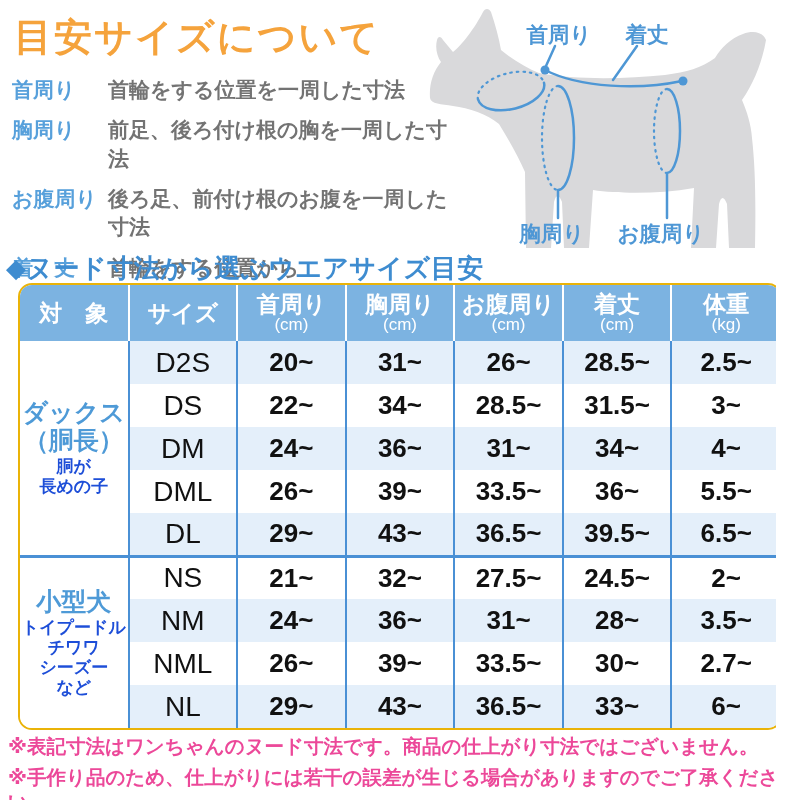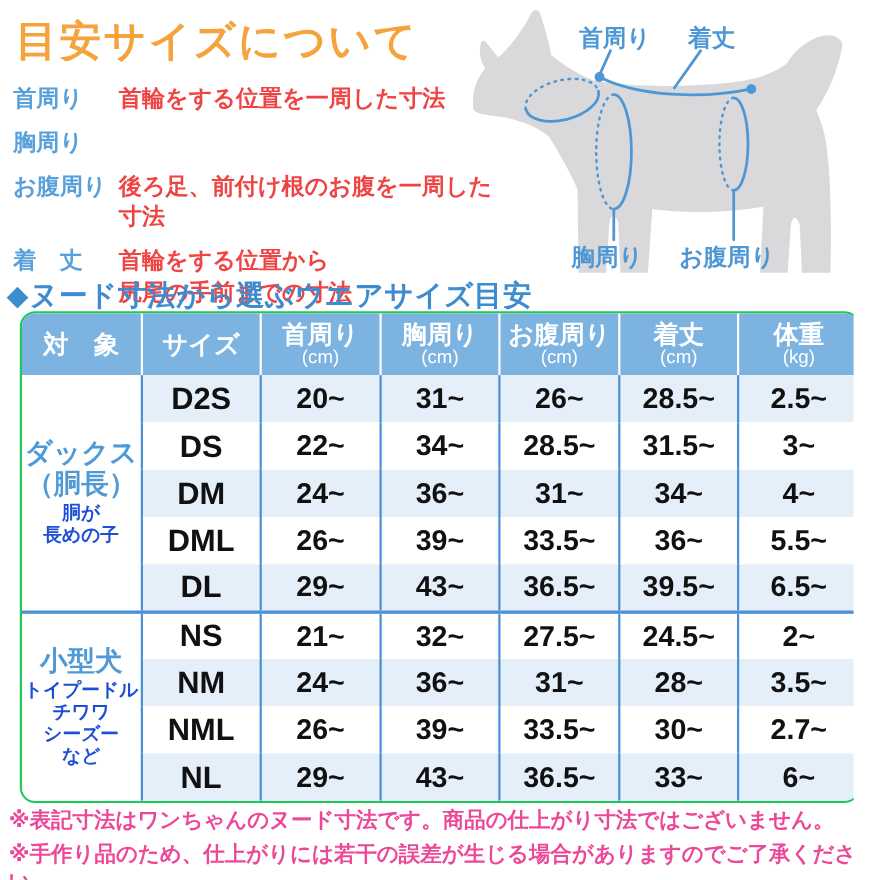--- a/index.html
+++ b/index.html
@@ -9,74 +9,75 @@
     font-family:"Liberation Sans","DejaVu Sans",sans-serif; color:#1a1a1a;
   }
   .page-title {
     position:absolute; left:14px; top:12px;
     font-size:38px; font-weight:bold; color:#F5A33C; letter-spacing:2px;
   }
   
   .legend { position:absolute; left:12px; top:76px; width:450px; }
   .legend-item { display:flex; align-items:flex-start; margin-bottom:12px; }
   .legend-term { flex:0 0 96px; color:#57A0DB; font-weight:bold; font-size:21px; line-height:1.3; }
-  .legend-desc { color:#ef4444; font-size:21px; font-weight:bold; line-height:1.35; white-space:pre-line; }
+  .legend-desc { color:#737373; font-size:21px; font-weight:bold; line-height:1.35; white-space:pre-line; }
   
   .dog-diagram { position:absolute; left:425px; top:0; width:375px; height:258px; }
   .anno-label { font-size:21.5px; font-weight:bold; fill:#4E97D5; }
   .anno-stroke { stroke:#4E97D5; stroke-width:2.5; fill:none; stroke-linecap:round; }
   .anno-dotted { stroke:#4E97D5; stroke-width:2.2; fill:none; stroke-linecap:round; stroke-dasharray:1.5 5; }
   
   .section-heading {
     position:absolute; left:6px; top:251px;
     font-size:26px; font-weight:bold; color:#3E8CD0; letter-spacing:0.5px;
   }
   
   .table-wrap {
     position:absolute; left:18px; top:283px; width:764px;
-    border:2px solid #22c55e; border-radius:14px; overflow:hidden; background:#fff;
+    border:2px solid #eab308; border-radius:14px; overflow:hidden; background:#fff;
   }
   table.size-table { border-collapse:collapse; width:100%; table-layout:fixed; }
   .size-table th {
     background:#7CB3E1; color:#fff; height:56px; vertical-align:middle;
     border-right:2px solid #fff; text-align:center; padding:0;
   }
   .size-table th:last-child { border-right:none; }
   .th-label { font-size:23px; font-weight:bold; line-height:1.05; }
   .th-unit  { font-size:17px; font-weight:normal; line-height:1.05; }
   .size-table td {
     height:43px; text-align:center; vertical-align:middle; padding:0;
     border-right:2px solid #4A90D5; background:#fff;
   }
   .size-table td:last-child { border-right:none; }
   .size-table tr.shaded td:not(.group-cell) { background:#E4EFFA; }
   .size-table tr.group-start td { border-top:3px solid #4A90D5; }
   td.group-cell { background:#fff;margin-left:20px; }
   .group-name { color:#4E9AD7; font-size:25px; font-weight:bold; line-height:1.12; }
   .group-note { color:#1d4ed8; font-size:17px; font-weight:bold; line-height:1.18; margin-top:3px; }
-  td.size-cell  { font-size:28px; font-weight:bold; color:#111;margin-left:45px; }
+  td.size-cell  { font-size:28px; font-weight:normal; color:#111;margin-left:45px; }
   td.value-cell { font-size:26px; font-weight:600; color:#111; }
   
   .notes { position:absolute; left:8px; top:735px; width:790px; }
   .note-line { color:#ec4899; font-size:19.5px; font-weight:bold; line-height:1.2; margin-bottom:8px; }
 </style>
 </head>
 <body>
 
 <div class="page">
 
   <div class="page-title">目安サイズについて</div>
 
   <div class="legend">
     <div class="legend-item">
       <span class="legend-term">首周り</span>
       <span class="legend-desc">首輪をする位置を一周した寸法</span>
     </div>
     <div class="legend-item">
       <span class="legend-term">胸周り</span>
+      <span class="legend-desc">前足、後ろ付け根の胸を一周した寸法</span>
     </div>
     <div class="legend-item">
       <span class="legend-term">お腹周り</span>
       <span class="legend-desc">後ろ足、前付け根のお腹を一周した寸法</span>
     </div>
     <div class="legend-item">
       <span class="legend-term">着　丈</span>
       <span class="legend-desc">首輪をする位置から
 尻尾の手前までの寸法</span>
     </div>

